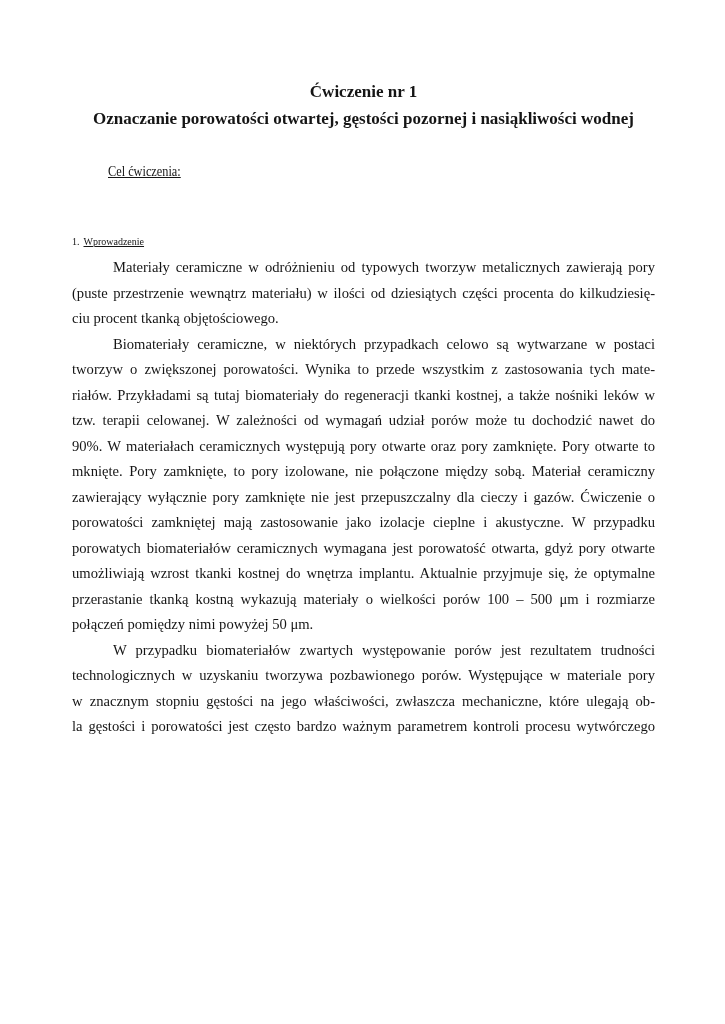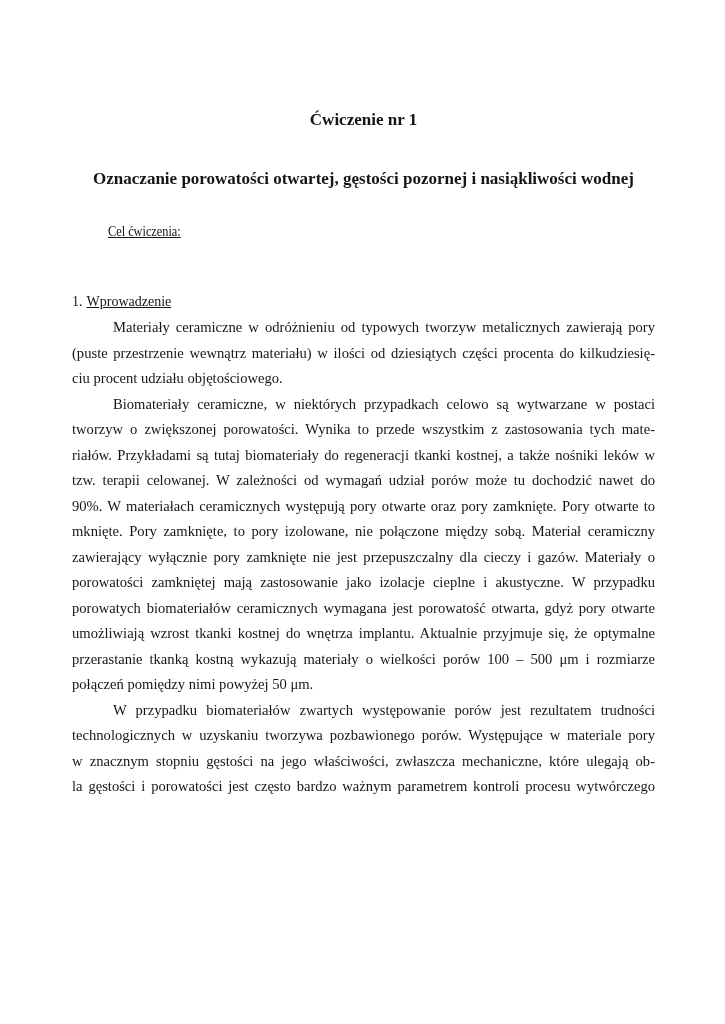--- a/index.html
+++ b/index.html
@@ -2,33 +2,32 @@
 <html lang="pl"><head>
 <meta charset="utf-8">
 <style>
   html, body { margin: 0; padding: 0; background: #ffffff; }
   .page {
     position: relative;
     width: 725px;
     height: 1024px;
     background: #ffffff;
     box-sizing: border-box;
-    padding: 108px 70px 0 72px;
+    padding: 80px 70px 0 72px;
     font-family: "Liberation Serif", serif;
     color: #151515;
     overflow: hidden;
   }
   .doc-title {
     text-align: center;
     font-weight: bold;
     font-size: 17px;
     line-height: 24px;
   }
   .doc-subtitle {
-    margin-top: 32px;
     text-align: center;
     font-weight: bold;
     font-size: 17px;
     line-height: 30px;
   }
   .goal-heading {
     margin-top: 26px;
     font-size: 15px;
     line-height: 22px;
     margin-left: 36px;
@@ -41,21 +40,21 @@
   }
   .goal-para .line {
     font-size: 15px;
     line-height: 28px;
     width: 711px;
     transform: scaleX(0.82);
     transform-origin: 0 50%;
   }
   .section-heading {
     margin-top: 50px;
-    font-size: 14px;
+    font-size: 10px;
     line-height: 20px;
   }
   .section-heading .sec-num { margin-right: 4px; }
   .section-heading .sec-title { text-decoration: underline; }
   .body-text {
     margin-top: 3px;
     font-size: 14.6px;
   }
   .body-text .line { line-height: 25.5px; }
   .para { margin: 0; }
@@ -88,31 +87,31 @@
 
   <div class="section-heading">
     <span class="sec-num">1.</span><span class="sec-title">Wprowadzenie</span>
   </div>
 
   <div class="body-text">
 
     <div class="para">
       <div class="line indent">Materiały ceramiczne w odróżnieniu od typowych tworzyw metalicznych zawierają pory</div>
       <div class="line">(puste przestrzenie wewnątrz materiału) w ilości od dziesiątych części procenta do kilkudziesię-</div>
-      <div class="line last">ciu procent udziału objętościowego.</div>
+      <div class="line last">ciu procent tkanką objętościowego.</div>
     </div>
 
     <div class="para">
       <div class="line indent">Biomateriały ceramiczne, w niektórych przypadkach celowo są wytwarzane w postaci</div>
       <div class="line">tworzyw o zwiększonej porowatości. Wynika to przede wszystkim z zastosowania tych mate-</div>
       <div class="line">riałów. Przykładami są tutaj biomateriały do regeneracji tkanki kostnej, a także nośniki leków w</div>
       <div class="line">tzw. terapii celowanej. W zależności od wymagań udział porów może tu dochodzić nawet do</div>
       <div class="line">90%. W materiałach ceramicznych występują pory otwarte oraz pory zamknięte. Pory otwarte to</div>
       <div class="line">mknięte. Pory zamknięte, to pory izolowane, nie połączone między sobą. Materiał ceramiczny</div>
-      <div class="line">zawierający wyłącznie pory zamknięte nie jest przepuszczalny dla cieczy i gazów. Materiały o</div>
+      <div class="line">zawierający wyłącznie pory zamknięte nie jest przepuszczalny dla cieczy i gazów. Ćwiczenie o</div>
       <div class="line">porowatości zamkniętej mają zastosowanie jako izolacje cieplne i akustyczne. W przypadku</div>
       <div class="line">porowatych biomateriałów ceramicznych wymagana jest porowatość otwarta, gdyż pory otwarte</div>
       <div class="line">umożliwiają wzrost tkanki kostnej do wnętrza implantu. Aktualnie przyjmuje się, że optymalne</div>
       <div class="line">przerastanie tkanką kostną wykazują materiały o wielkości porów 100 – 500 μm i rozmiarze</div>
       <div class="line last">połączeń pomiędzy nimi powyżej 50 μm.</div>
     </div>
 
     <div class="para">
       <div class="line indent">W przypadku biomateriałów zwartych występowanie porów jest rezultatem trudności</div>
       <div class="line">technologicznych w uzyskaniu tworzywa pozbawionego porów. Występujące w materiale pory</div>

